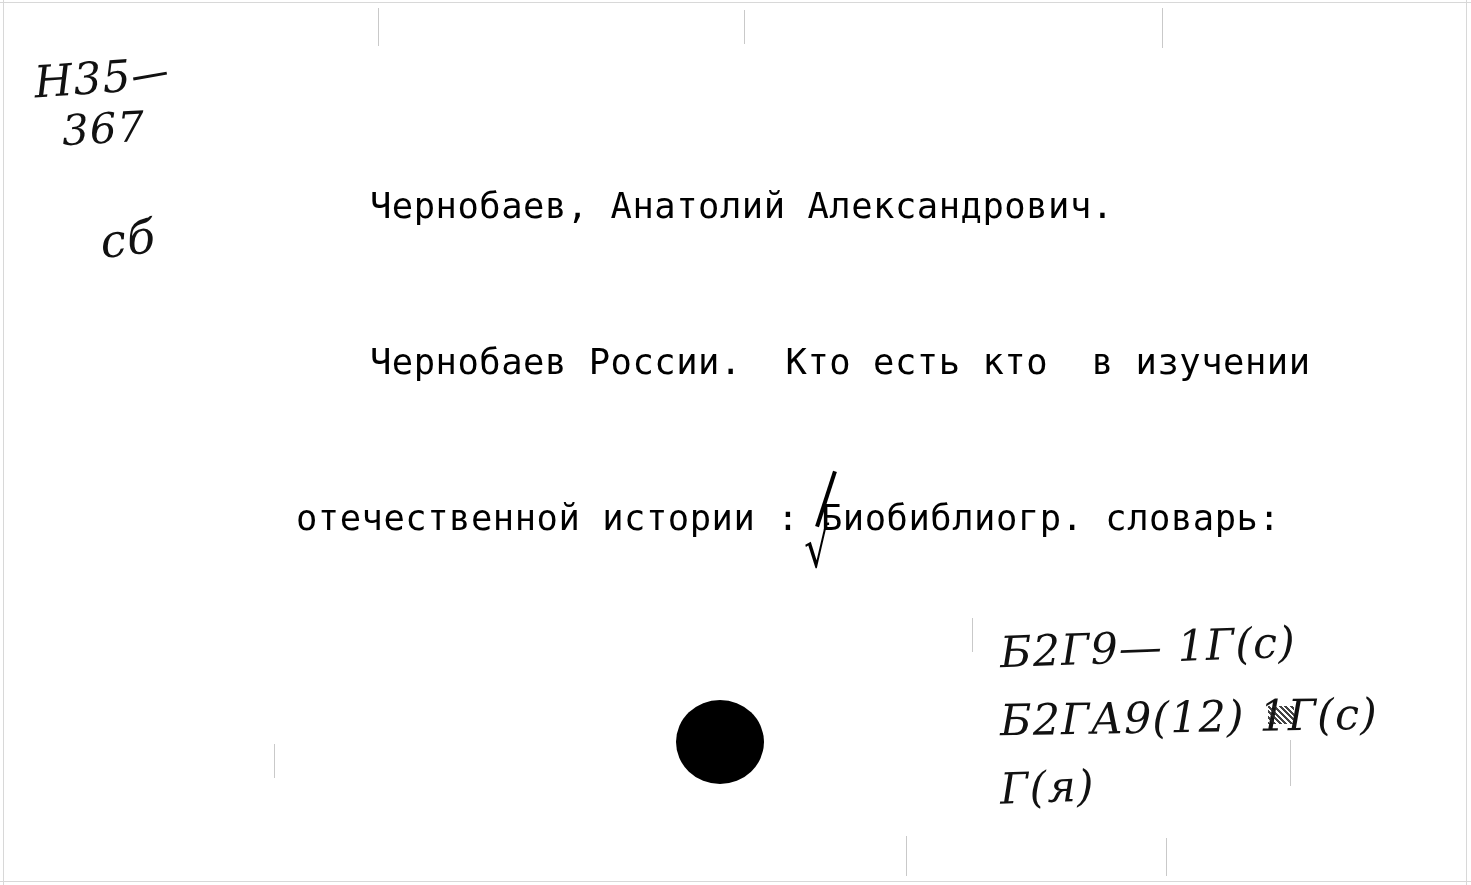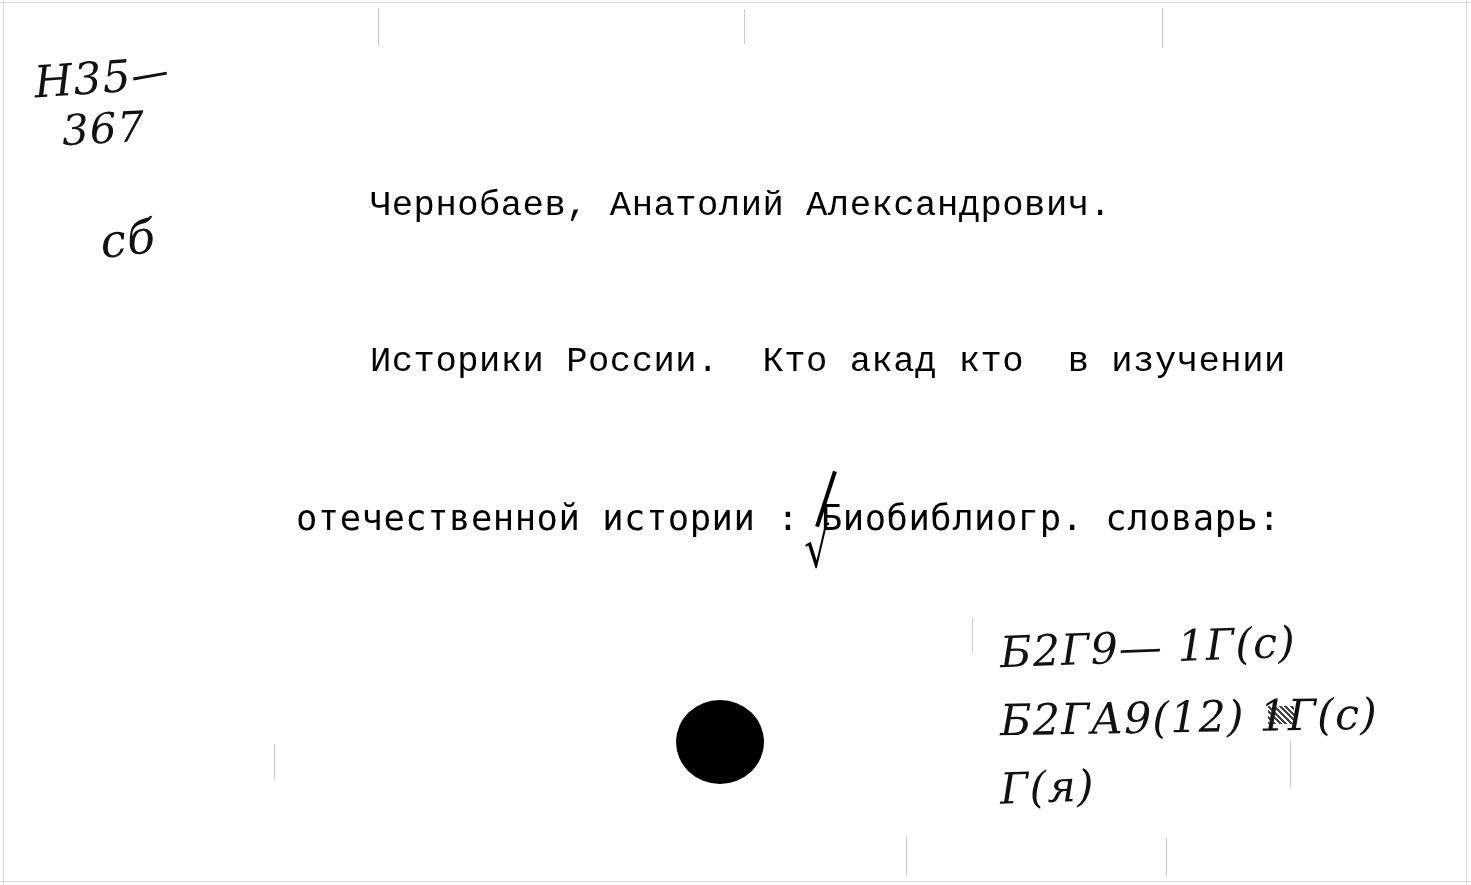--- a/index.html
+++ b/index.html
@@ -72,21 +72,21 @@
     position: absolute;
     left: 296px;
     top: 76px;
     width: 1150px;
     font-size: 35.5px;
     line-height: 52px;
     letter-spacing: 0.5px;
     white-space: pre-wrap;
   }
   .tline { display: block; white-space: pre; }
-  .indent { padding-left: 74px; font-family: Liberation Mono, monospace; }
+  .indent { padding-left: 74px; }
 
   
   #mark-slash {
     position: absolute;
     left: 824px; top: 470px;
     width: 4px; height: 58px;
     background: #000;
     transform: rotate(18deg);
   }
   #mark-check {
@@ -152,21 +152,21 @@
   <div class="tick" style="left:1166px;top:838px;height:38px;"></div>
 
   <div class="hand" id="hand-call-1">
     <span>Н35</span><span class="strike"></span>
   </div>
   <div class="hand" id="hand-call-2">367</div>
   <div class="hand" id="hand-call-3">сб</div>
 
   <div id="typed">
     <span class="tline indent">Чернобаев, Анатолий Александрович.</span>
-    <span class="tline indent">Историки России.  Кто акад кто  в изучении</span>
+    <span class="tline indent">Чернобаев России.  Кто есть кто  в изучении</span>
     <span class="tline">отечественной истории : Биобиблиогр. словарь:</span>
     
     
     
     
     
     
   </div>
 
   <div id="mark-slash"></div>

